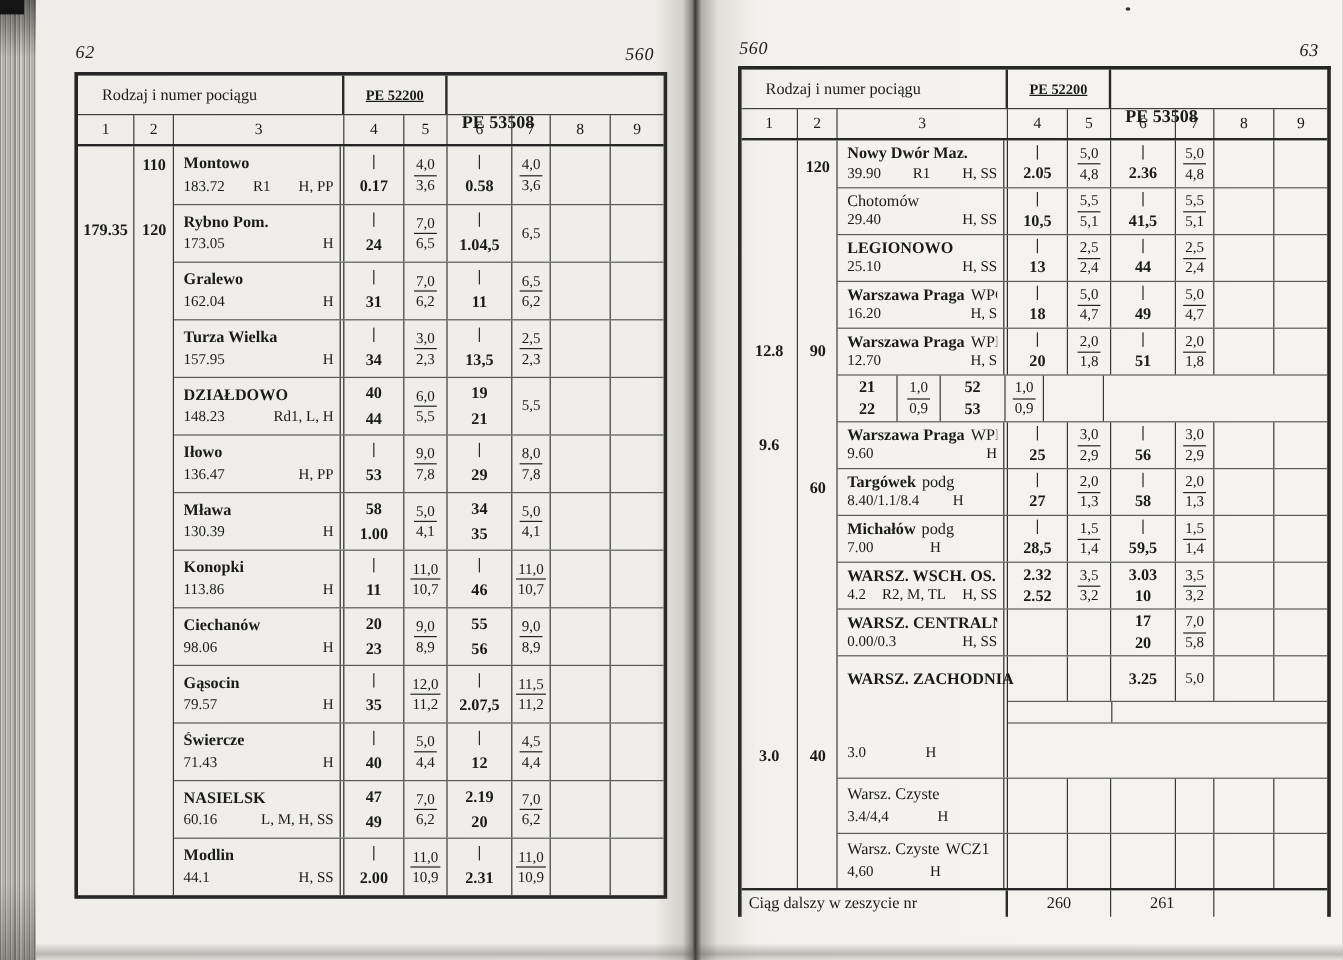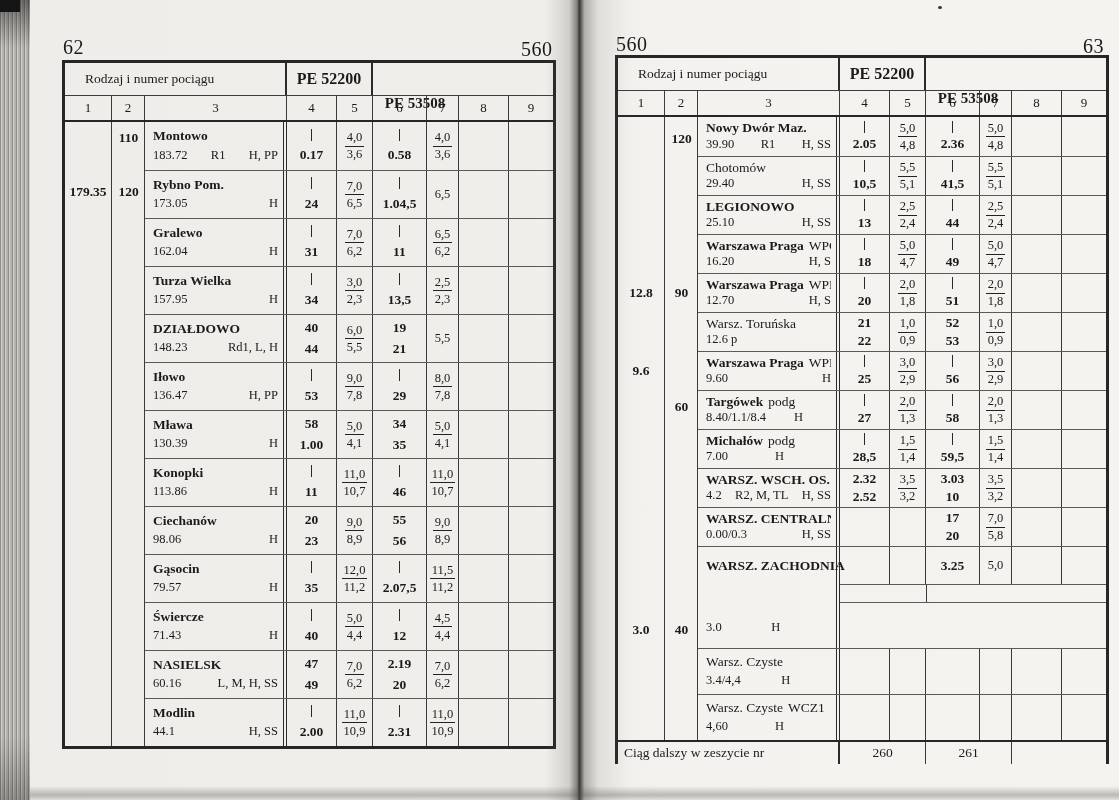--- a/index.html
+++ b/index.html
@@ -13,35 +13,35 @@
   .edge-corner{position:absolute;left:0;top:0;width:20px;height:12px;background:#141414;}
   .paper{position:absolute;left:30px;top:0;width:1089px;height:800px;
     background:linear-gradient(90deg,#eeede9 0%,#efeeea 45%,#f3f2ee 60%,#f4f3ef 100%);}
   
   .gutter{position:absolute;left:545px;top:0;width:86px;height:800px;
     background:linear-gradient(90deg,rgba(100,98,92,0) 0%,rgba(90,88,82,.22) 28%,rgba(45,44,40,.55) 37%,rgba(25,24,22,.85) 40%,rgba(70,68,63,.38) 46%,rgba(120,118,112,.14) 62%,rgba(120,118,112,0) 100%);}
   .bottom-band{position:absolute;left:30px;top:786px;width:1089px;height:14px;
     background:linear-gradient(180deg,rgba(0,0,0,0) 0%,rgba(80,78,74,.35) 65%,rgba(130,128,122,.15) 100%);}
   .speck{position:absolute;left:938px;top:6px;width:4px;height:3px;background:#333;border-radius:50%;}
 
-  .pgnum{position:absolute;font-size:20px;letter-spacing:.5px;}
+  .pgnum{position:absolute;font-size:15px;letter-spacing:.5px;font-style:italic;}
   .pg-left-no{left:63px;top:36px;}
   .pg-left-issue{left:521px;top:38px;}
   .pg-right-issue{left:616px;top:33px;}
   .pg-right-no{left:1083px;top:35px;}
 
   .table{position:absolute;border:3px solid #262626;background:transparent;box-sizing:border-box;}
   .tleft{left:62px;top:60px;width:494px;}
   .tright{left:615px;top:55px;width:494px;border-bottom:none;}
   .table *{box-sizing:border-box;}
 
   .h1{display:flex;height:33px;border-bottom:1px solid #3c3c3c;}
   .h1>div{display:flex;align-items:center;justify-content:center;}
   .g123{width:222px;border-right:2px solid #2a2a2a;justify-content:flex-start !important;padding-left:20px;font-size:13.5px;}
-  .g45{width:86px;border-right:2px solid #2a2a2a;font-weight:bold;font-size:16px;}
+  .g45{width:86px;border-right:2px solid #2a2a2a;font-weight:bold;font-size:12px;text-decoration:underline;}
   .g67{width:86px;border-right:2px solid #2a2a2a;font-weight:bold;font-size:15px;margin-top:40px;}
   .g89{width:94px;}
   .h2{display:flex;height:26px;border-bottom:2px solid #262626;font-size:13px;}
   .h2>div{display:flex;align-items:center;justify-content:center;border-right:1px solid #3c3c3c;}
   .hc1{width:47px}.hc2{width:33px}.hc3{width:142px}.hc4{width:50px}.hc5{width:36px}
   .hc6{width:54px}.hc7{width:32px}.hc8{width:50px}.hc9{width:44px;border-right:none !important;}
 
   .tbody{display:flex;}
   .cols12{width:80px;border-right:1px solid #3a3a3a;position:relative;}
   .div1{position:absolute;left:46px;top:0;bottom:0;width:1px;background:#3a3a3a;}
@@ -732,28 +732,20 @@
             <div class="cell c7">
               <div class="frac">
                 <span class="ft">2,0</span>
                 <span class="fb">1,8</span>
               </div>
             </div>
             <div class="cell c8"></div>
             <div class="cell c9"></div>
           </div>
           <div class="trow">
-            <div class="cell c3">
-              <div class="ln1"><span class="st-name">Warsz. Toruńska</span><span class="st-sfx"></span></div>
-              <div class="ln2">
-                <span class="st-km">12.6 p</span>
-                <span class="st-mid"></span>
-                <span class="st-notes"></span>
-              </div>
-            </div>
             <div class="cell c4">
               <span class="tval">21</span>
               <span class="tval">22</span>
             </div>
             <div class="cell c5">
               <div class="frac">
                 <span class="ft">1,0</span>
                 <span class="fb">0,9</span>
               </div>
             </div>

